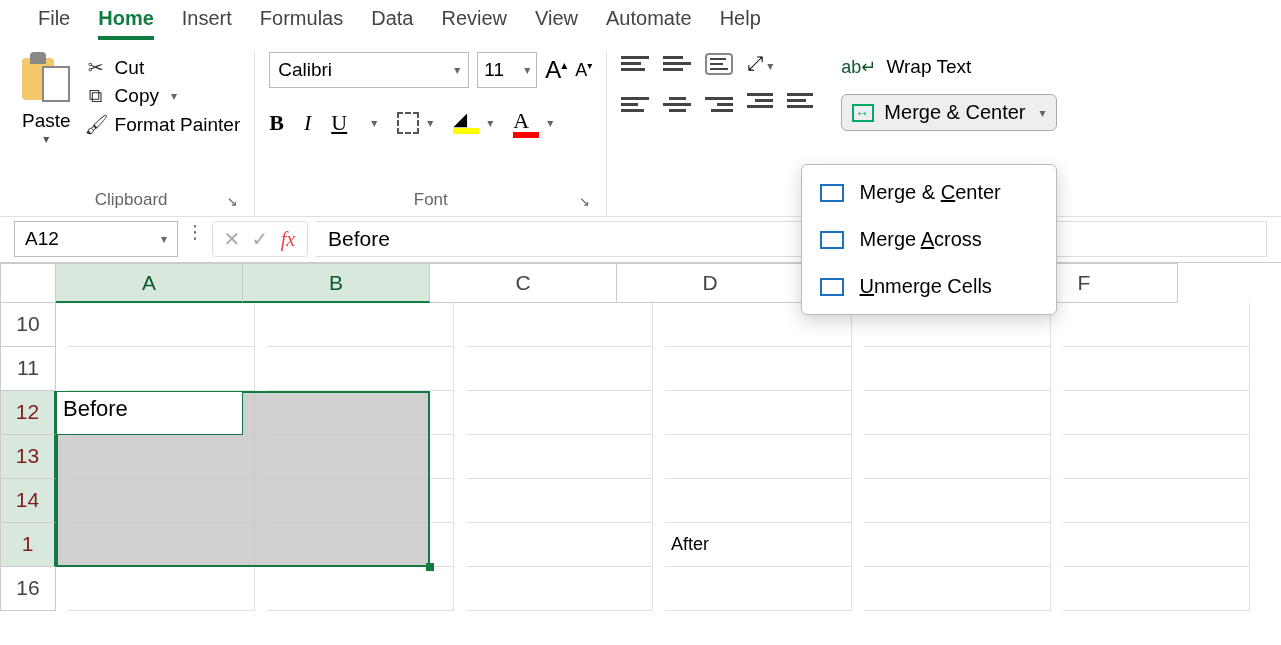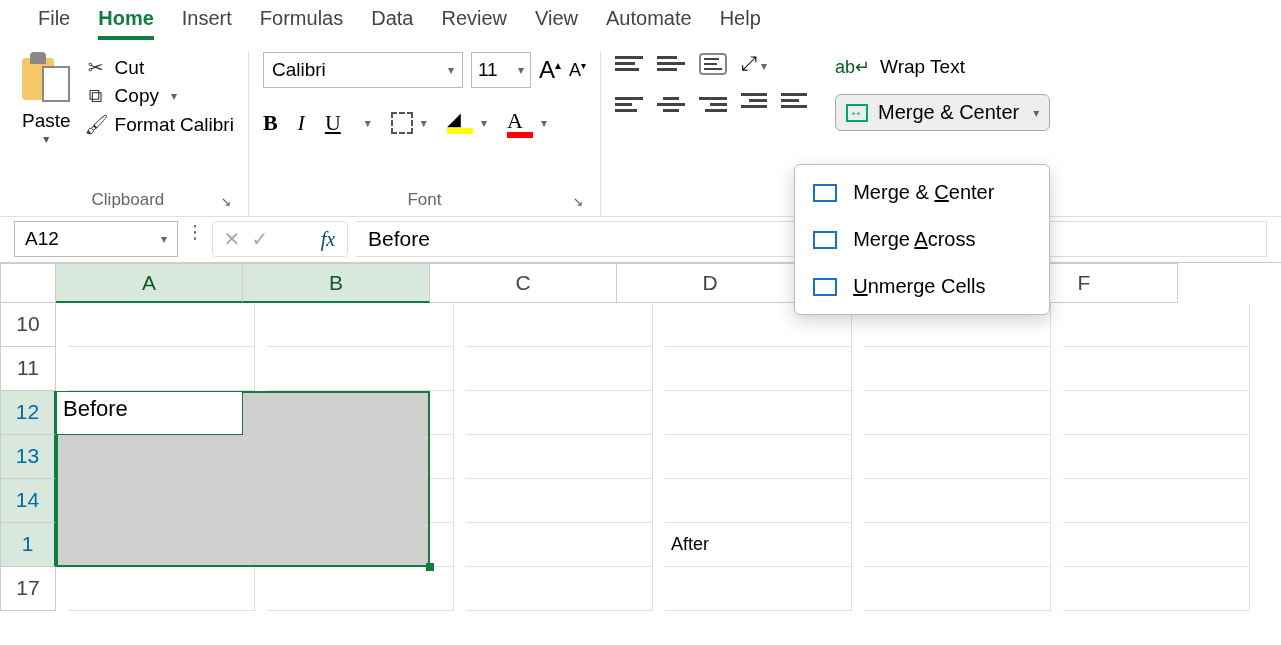--- a/index.html
+++ b/index.html
@@ -130,33 +130,33 @@
     .merge-item .mi-icon{width:24px;height:18px;border:2px solid #1d6fbf;position:relative;}
     .merge-item.highlight{outline:4px solid #e6191c;outline-offset:-2px;}
     .merge-item u{text-decoration:underline;}
 
     
     .formula-bar{display:flex;align-items:flex-start;height:46px;border-bottom:1px solid #ccc;padding:4px 14px;gap:8px;}
     .name-box{width:164px;height:36px;border:1px solid #bbb;display:flex;align-items:center;justify-content:space-between;padding:0 10px;font-size:19px;}
     .fb-sep{font-size:18px;color:#555;}
     .fb-btns{display:flex;align-items:center;gap:6px;border:1px solid #ddd;border-radius:4px;padding:0 8px;height:36px;}
     .fb-btn{color:#aaa;font-size:20px;cursor:pointer;width:22px;text-align:center;}
-    .fx{font-style:italic;font-family:'Times New Roman',serif;color:#0c4a6e;cursor:pointer;margin-left:40px;}
+    .fx{font-style:italic;font-family:'Times New Roman',serif;color:#ef4444;cursor:pointer;}
     .formula-input{flex:1;height:36px;border:1px solid #ddd;border-left:none;font-size:21px;padding:0 12px;display:flex;align-items:center;}
 
     
     .grid{position:relative;}
     .col-headers{display:flex;height:40px;}
     .corner{width:56px;border:1px solid #ccc;background:#fff;}
     .colh{width:187px;border:1px solid #ccc;border-left:none;text-align:center;font-size:21px;line-height:38px;color:#444;}
     .colh.sel{background:#d8e8dc;color:#0a5a2a;border-bottom:2px solid #107c41;}
     .rows{}
     .row{display:flex;height:44px;gap:12px;}
     .rowh{width:56px;border:1px solid #ccc;border-top:none;text-align:center;font-size:21px;line-height:42px;color:#444;}
-    .rowh.sel{background:#d8e8dc;color:#0369a1;border-right:2px solid #107c41;}
+    .rowh.sel{background:#d8e8dc;color:#7f1d1d;border-right:2px solid #107c41;}
     .cell{width:187px;border:1px solid #e0e0e0;border-top:none;border-left:none;font-size:18px;padding:4px 6px;line-height:34px;}
     
     
     .selection{
       position:absolute;
       border:2px solid #107c41;
       pointer-events:none;
     }
     .sel-fill{position:absolute;background:#c8c8c8;opacity:0.85;pointer-events:none;}
     .sel-handle{position:absolute;width:8px;height:8px;background:#107c41;}
@@ -195,21 +195,21 @@
           <span class="mini-icon">✂</span>
           <span>Cut</span>
         </div>
         <div class="clip-row">
           <span class="mini-icon">⧉</span>
           <span>Copy</span>
           <span class="chev-sm">▾</span>
         </div>
         <div class="clip-row">
           <span class="mini-icon">🖌</span>
-          <span>Format Calibri</span>
+          <span>Format Painter</span>
         </div>
       </div>
     </div>
     <div class="group-label">
       <span>Clipboard</span>
       <span class="dialog-launcher">↘</span>
     </div>
   </div>
 
   <div class="group">
@@ -413,21 +413,21 @@
     <div class="row">
         <div class="rowh sel">1</div>
         <div class="cell"></div>
         <div class="cell"></div>
         <div class="cell"></div>
         <div class="cell">After</div>
         <div class="cell"></div>
         <div class="cell"></div>
       </div>
     <div class="row">
-        <div class="rowh">17</div>
+        <div class="rowh">16</div>
         <div class="cell"></div>
         <div class="cell"></div>
         <div class="cell"></div>
         <div class="cell"></div>
         <div class="cell"></div>
         <div class="cell"></div>
       </div>
   </div>
 
   <div class="sel-fill" style="left:243px;top:128px;width:187px;height:44px;"></div>

